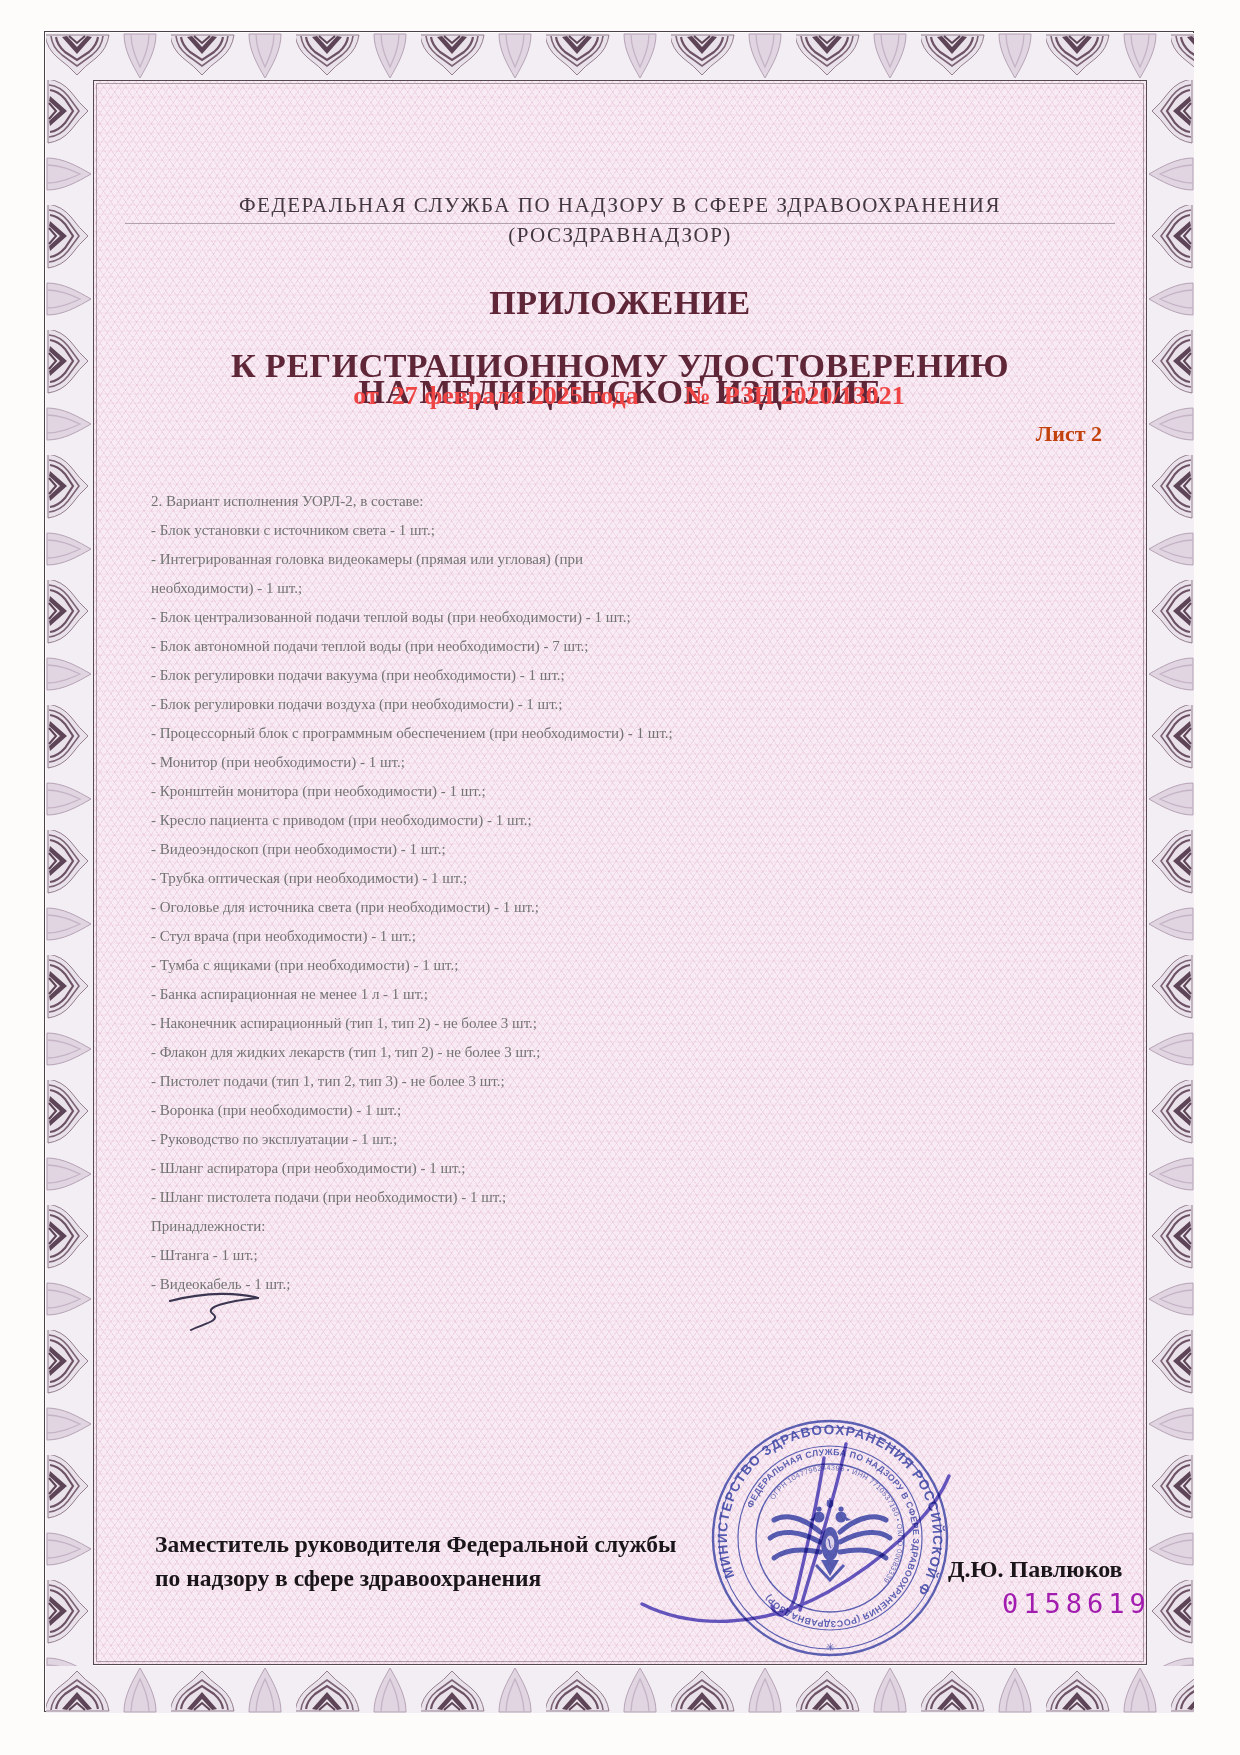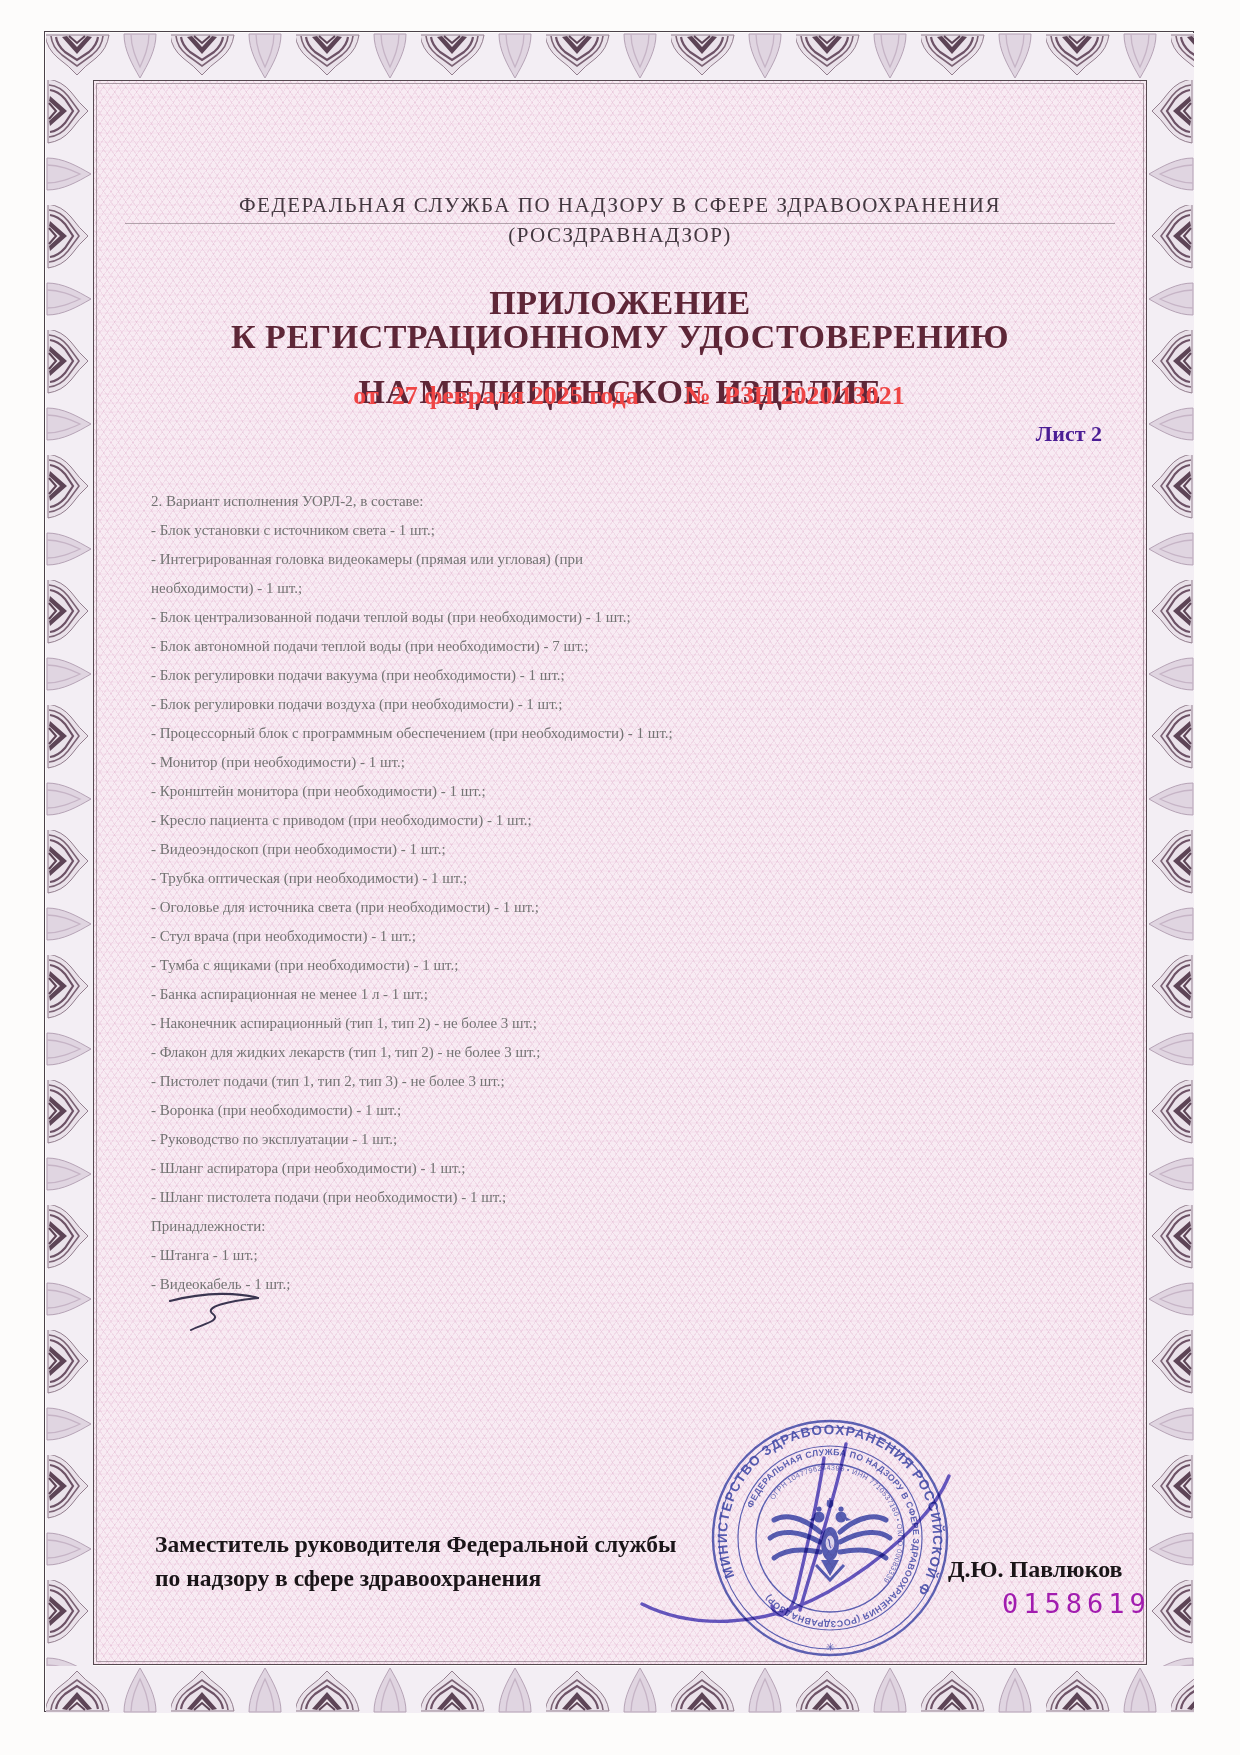--- a/index.html
+++ b/index.html
@@ -22,21 +22,21 @@
   }
   .inner::after{
     content:"";position:absolute;inset:2px;border:1px solid rgba(96,80,90,.5);pointer-events:none;
   }
   .center-text{left:93px;width:1054px;text-align:center;margin-top:47px;}
   .header-line{font-size:21px;letter-spacing:1.5px;color:#433840;font-weight:500;white-space:pre;}
   .sep{left:125px;top:223px;width:990px;height:1px;background:#9b8d95;opacity:.75;}
   .title-line{font-weight:bold;font-size:34px;color:#5e2637;letter-spacing:.5px;white-space:pre;}
   .date-row{left:93px;top:381px;width:1054px;display:flex;justify-content:center;gap:46px;padding-left:18px;box-sizing:border-box;}
   .date-row span{font-weight:bold;font-size:26px;color:#ef4444;white-space:pre;}
-  .sheet{top:421px;right:138px;font-weight:bold;font-size:22px;color:#4c1d95;}
+  .sheet{top:421px;right:138px;font-weight:bold;font-size:22px;color:#c2410c;}
   .body-block{left:151px;top:487px;width:960px;}
   .body-line{font-size:15px;line-height:29px;white-space:pre;color:#737373;}
   .sig-line{left:155px;font-weight:bold;font-size:23.5px;color:#1a1518;white-space:pre;}
   .sig-name{left:948px;top:1556px;font-weight:bold;font-size:24px;color:#1a1518;white-space:pre;}
   .serial{left:1002px;top:1588px;font-family:"DejaVu Sans Mono","Liberation Mono",monospace;
     font-size:27px;letter-spacing:5px;color:#a21caf;font-weight:500;white-space:pre;}
   .stamp-svg{left:700px;top:1408px;mix-blend-mode:multiply;}
   .sign-svg{left:620px;top:1426px;mix-blend-mode:multiply;}
   .squiggle-svg{left:158px;top:1284px;}
   svg text{font-family:"Liberation Sans","DejaVu Sans",sans-serif;}
@@ -96,21 +96,21 @@
       <rect width="47" height="1586" fill="url(#bandRight)"></rect>
     </svg>
 
   <div class="abs inner"></div>
 
   <div class="abs center-text header-line" style="top:146px">ФЕДЕРАЛЬНАЯ СЛУЖБА ПО НАДЗОРУ В СФЕРЕ ЗДРАВООХРАНЕНИЯ</div>
   <div class="abs center-text header-line" style="top:176px">(РОСЗДРАВНАДЗОР)</div>
   <div class="abs sep"></div>
 
   <div class="abs center-text title-line" style="top:237px">ПРИЛОЖЕНИЕ</div>
-  <div class="abs center-text title-line" style="top:271px">К РЕГИСТРАЦИОННОМУ УДОСТОВЕРЕНИЮ</div>
+  <div class="abs center-text title-line" style="top:300px">К РЕГИСТРАЦИОННОМУ УДОСТОВЕРЕНИЮ</div>
   <div class="abs center-text title-line" style="top:326px">НА МЕДИЦИНСКОЕ ИЗДЕЛИЕ</div>
 
   <div class="abs date-row">
     <span>от  27 февраля 2025 года</span>
     <span>№  РЗН 2020/13021</span>
   </div>
   <div class="abs sheet">Лист 2</div>
 
   <div class="abs body-block">
     <div class="body-line">2. Вариант исполнения УОРЛ-2, в составе:</div>

